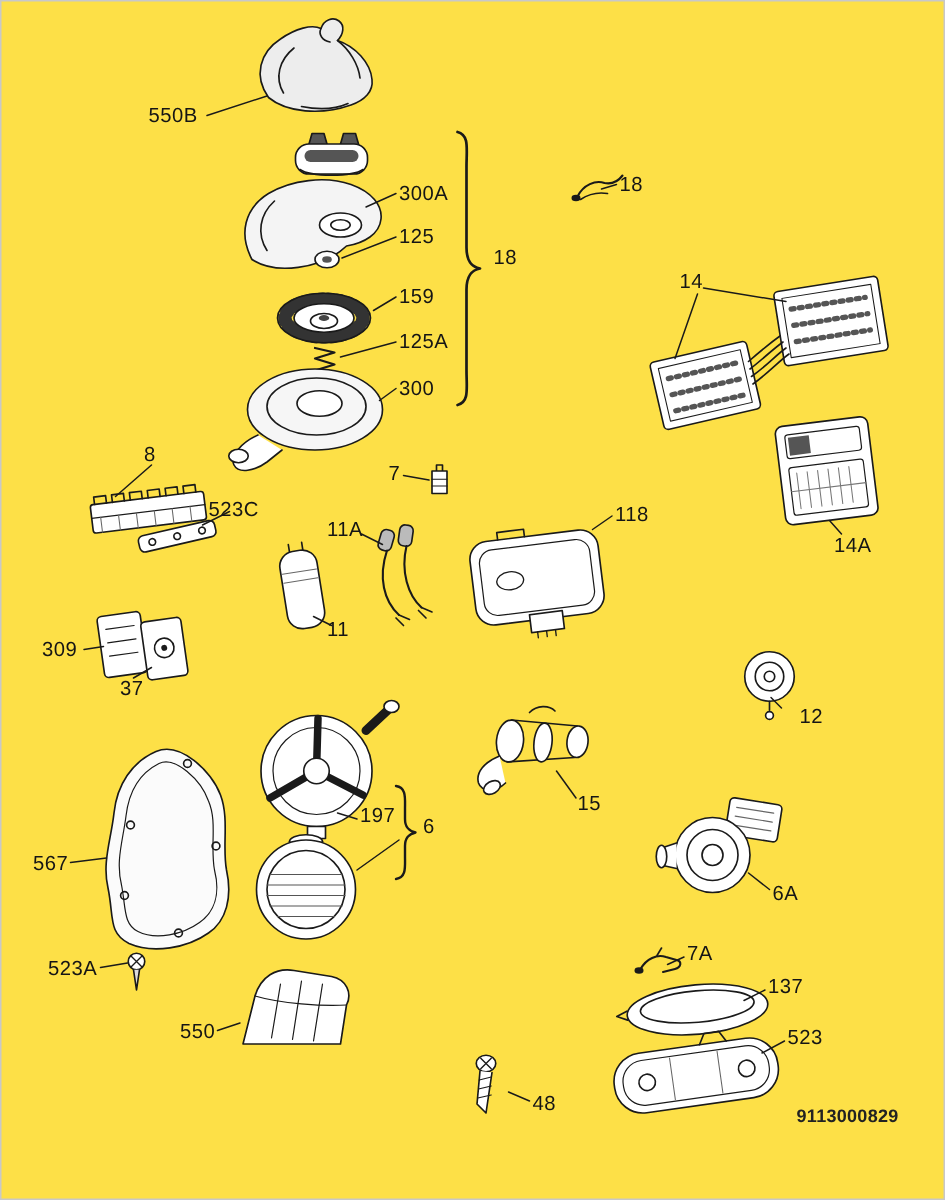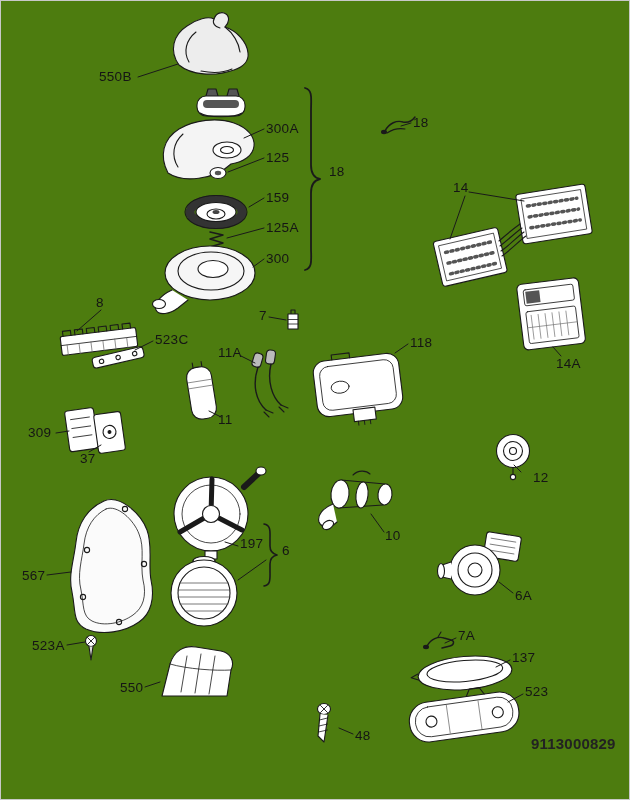--- a/index.html
+++ b/index.html
@@ -1,27 +1,27 @@
 <!DOCTYPE html>
 <html><head>
 <meta charset="utf-8">
 <style>
   html,body{margin:0;padding:0;background:#fff;}
   .stage{
-    position:relative;width:630px;height:800px;background:#4d7c0f;
+    position:relative;width:630px;height:800px;background:#fde047;
     font-family:"Liberation Sans",sans-serif;overflow:hidden;
     box-sizing:border-box;border:1px solid #c8c8c8;
   }
   .stage svg{position:absolute;left:0;top:0;}
   .lbl{
     position:absolute;font-size:13.5px;line-height:14px;color:#151515;
     letter-spacing:.3px;white-space:nowrap;
   }
   .doc{
-    position:absolute;font-size:15px;line-height:10px;color:#222;
+    position:absolute;font-size:12px;line-height:10px;color:#222;
     font-weight:600;letter-spacing:.2px;
   }
 </style>
 </head>
 <body>
 
 <div class="stage">
 
 <svg width="630" height="800" viewBox="0 0 630 800">
 <g stroke="#1a1a1a" stroke-width="1.1" fill="none" stroke-linecap="round" stroke-linejoin="round">
@@ -305,31 +305,31 @@
 <div class="lbl" style="left:265px;top:121px">300A</div>
 <div class="lbl" style="left:265px;top:150px">125</div>
 <div class="lbl" style="left:265px;top:190px">159</div>
 <div class="lbl" style="left:265px;top:220px">125A</div>
 <div class="lbl" style="left:265px;top:251px">300</div>
 <div class="lbl" style="left:328px;top:164px">18</div>
 <div class="lbl" style="left:412px;top:115px">18</div>
 <div class="lbl" style="left:452px;top:180px">14</div>
 <div class="lbl" style="left:555px;top:356px">14A</div>
 <div class="lbl" style="left:95px;top:295px">8</div>
-<div class="lbl" style="left:154px;top:332px">523C</div>
+<div class="lbl" style="left:138px;top:332px">523C</div>
 <div class="lbl" style="left:258px;top:308px">7</div>
 <div class="lbl" style="left:217px;top:345px">11A</div>
 <div class="lbl" style="left:409px;top:335px">118</div>
 <div class="lbl" style="left:27px;top:425px">309</div>
 <div class="lbl" style="left:79px;top:451px">37</div>
 <div class="lbl" style="left:217px;top:412px">11</div>
 <div class="lbl" style="left:532px;top:470px">12</div>
 <div class="lbl" style="left:239px;top:536px">197</div>
 <div class="lbl" style="left:281px;top:543px">6</div>
-<div class="lbl" style="left:384px;top:528px">10</div>
+<div class="lbl" style="left:384px;top:528px">15</div>
 <div class="lbl" style="left:21px;top:568px">567</div>
 <div class="lbl" style="left:514px;top:588px">6A</div>
 <div class="lbl" style="left:31px;top:638px">523A</div>
 <div class="lbl" style="left:457px;top:628px">7A</div>
 <div class="lbl" style="left:511px;top:650px">137</div>
 <div class="lbl" style="left:119px;top:680px">550</div>
 <div class="lbl" style="left:524px;top:684px">523</div>
 <div class="lbl" style="left:354px;top:728px">48</div>
 
 <div class="doc" style="left:530px;top:738px">9113000829</div>

